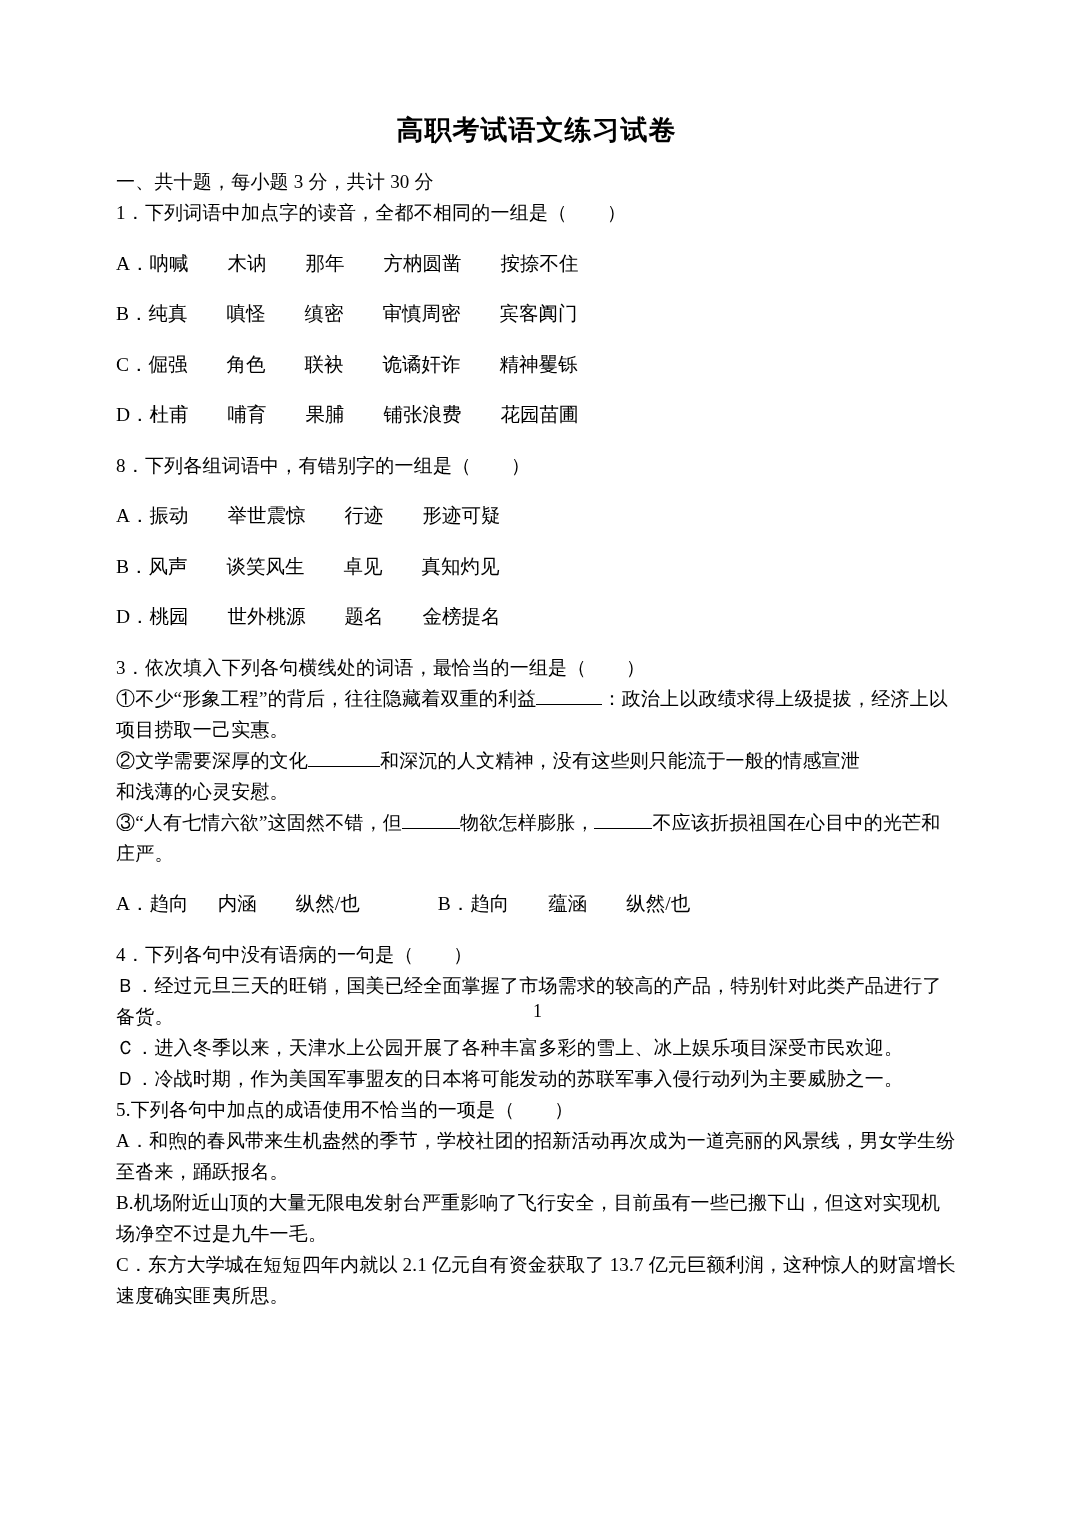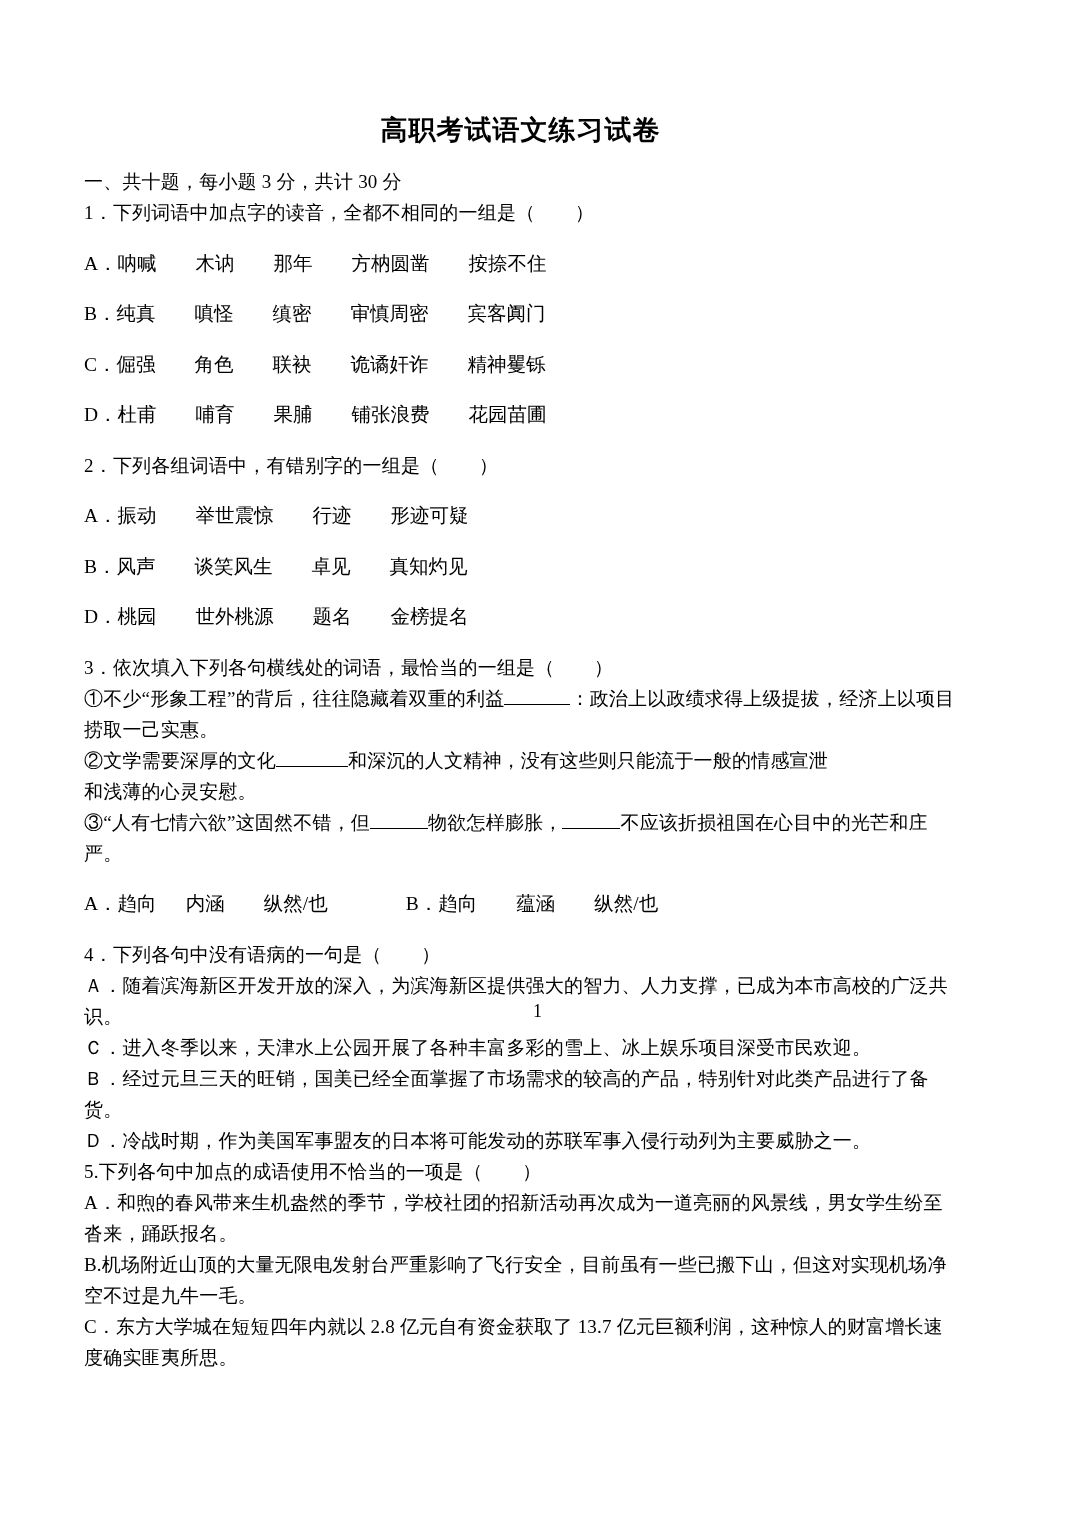--- a/index.html
+++ b/index.html
@@ -11,21 +11,21 @@
     width: 1075px;
     height: 1518px;
     font-family: "Liberation Serif", "DejaVu Serif", serif;
     color: #000000;
     position: relative;
   }
   .page {
     width: 1075px;
     height: 1108px;
     box-sizing: border-box;
-    padding: 112px 118px 40px 84px;
+    padding: 112px 118px 40px 116px;
     position: relative;
   }
   .doc-title {
     text-align: center;
     font-size: 27px;
     font-weight: bold;
     letter-spacing: 1px;
     margin: 0 0 18px 0;
     font-family: "Liberation Serif", "DejaVu Serif", serif;
   }
@@ -68,37 +68,36 @@
   <h1 class="doc-title">高职考试语文练习试卷</h1>
 
   <p class="line">一、共十题，每小题 3 分，共计 30 分</p>
 
   <p class="line">1．下列词语中加点字的读音，全都不相同的一组是（        ）</p>
   <p class="opt-row">A．呐喊        木讷        那年        方枘圆凿        按捺不住</p>
   <p class="opt-row">B．纯真        嗔怪        缜密        审慎周密        宾客阗门</p>
   <p class="opt-row">C．倔强        角色        联袂        诡谲奸诈        精神矍铄</p>
   <p class="opt-row">D．杜甫        哺育        果脯        铺张浪费        花园苗圃</p>
 
-  <p class="line">2．下列各组词语中，有错别字的一组是（        ）</p>
+  <p class="line">8．下列各组词语中，有错别字的一组是（        ）</p>
   <p class="opt-row">A．振动        举世震惊        行迹        形迹可疑</p>
   <p class="opt-row">B．风声        谈笑风生        卓见        真知灼见</p>
   <p class="opt-row">D．桃园        世外桃源        题名        金榜提名</p>
 
   <p class="line">3．依次填入下列各句横线处的词语，最恰当的一组是（        ）</p>
   <p class="line"><span>①不少“形象工程”的背后，往往隐藏着双重的利益</span><span class="blank b-md"></span><span>：政治上以政绩求得上级提拔，经济上以项目捞取一己实惠。</span></p>
   <p class="line"><span>②文学需要深厚的文化</span><span class="blank b-lg"></span><span>和深沉的人文精神，没有这些则只能流于一般的情感宣泄</span></p>
   <p class="line">和浅薄的心灵安慰。</p>
   <p class="line"><span>③“人有七情六欲”这固然不错，但</span><span class="blank b-sm"></span><span>物欲怎样膨胀，</span><span class="blank b-sm"></span><span>不应该折损祖国在心目中的光芒和庄严。</span></p>
   <p class="opt-row"><span>A．趋向      内涵        纵然/也</span><span>                </span><span>B．趋向        蕴涵        纵然/也</span></p>
 
   <p class="line">4．下列各句中没有语病的一句是（        ）</p>
-  <p class="line">Ａ．随着滨海新区开发开放的深入，为滨海新区提供强大的智力、人力支撑，已成为本市高校的广泛共识。</p>
+  <p class="line">Ｂ．经过元旦三天的旺销，国美已经全面掌握了市场需求的较高的产品，特别针对此类产品进行了备货。</p>
   <p class="line">Ｃ．进入冬季以来，天津水上公园开展了各种丰富多彩的雪上、冰上娱乐项目深受市民欢迎。</p>
-  <p class="line">Ｂ．经过元旦三天的旺销，国美已经全面掌握了市场需求的较高的产品，特别针对此类产品进行了备货。</p>
   <p class="line">Ｄ．冷战时期，作为美国军事盟友的日本将可能发动的苏联军事入侵行动列为主要威胁之一。</p>
 
   <p class="line">5.下列各句中加点的成语使用不恰当的一项是（        ）</p>
   <p class="line">A．和煦的春风带来生机盎然的季节，学校社团的招新活动再次成为一道亮丽的风景线，男女学生纷至沓来，踊跃报名。</p>
   <p class="line">B.机场附近山顶的大量无限电发射台严重影响了飞行安全，目前虽有一些已搬下山，但这对实现机场净空不过是九牛一毛。</p>
-  <p class="line">C．东方大学城在短短四年内就以 2.8 亿元自有资金获取了 13.7 亿元巨额利润，这种惊人的财富增长速度确实匪夷所思。</p>
+  <p class="line">C．东方大学城在短短四年内就以 2.1 亿元自有资金获取了 13.7 亿元巨额利润，这种惊人的财富增长速度确实匪夷所思。</p>
 
   <div class="page-num">1</div>
 </div>
 
 </body></html>

